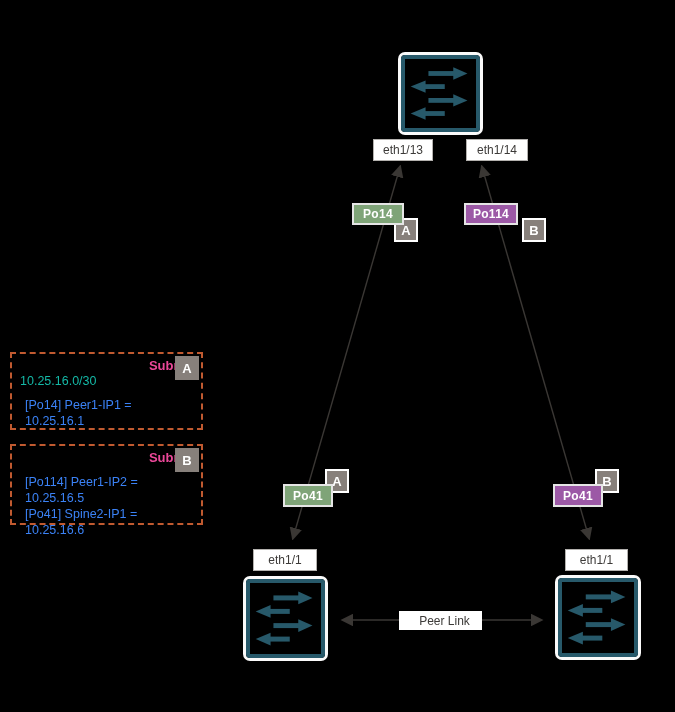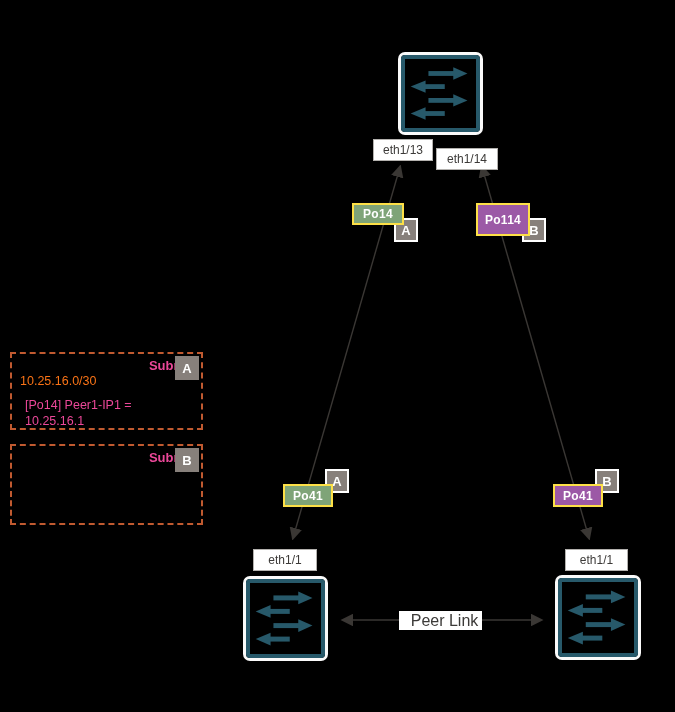--- a/index.html
+++ b/index.html
@@ -16,45 +16,45 @@
   }
   .switch svg{display:block;width:100%;height:100%;}
 
   .port-label{
     position:absolute;box-sizing:border-box;z-index:3;
     background:#FFFFFF;border:1px solid #B3B1AE;color:#3C3A38;
     font-size:12px;display:flex;align-items:center;justify-content:center;
   }
   .po-label{
     position:absolute;box-sizing:border-box;z-index:3;
-    border:2px solid #fde047;color:#FFFFFF;font-size:12px;font-weight:bold;
+    border:2px solid #e5e5e5;color:#FFFFFF;font-size:12px;font-weight:bold;
     display:flex;align-items:center;justify-content:center;letter-spacing:.3px;
   }
   .po-green{background:#7FA478;}
   .po-purple{background:#9C59A6;}
 
   .zone-badge{
     position:absolute;box-sizing:border-box;z-index:2;
     width:24px;height:24px;background:#87807B;border:2px solid #FFFFFF;
     color:#FFFFFF;font-size:13px;font-weight:bold;
     display:flex;align-items:center;justify-content:center;
   }
   .peer-label{
     position:absolute;box-sizing:border-box;z-index:3;
-    background:#FFFFFF;color:#3C3A38;font-size:16px;
+    background:#FFFFFF;color:#3C3A38;font-size:12px;
     display:flex;align-items:center;justify-content:center;padding-left:8px;
   }
 
   .subnet-box{
     position:absolute;box-sizing:border-box;z-index:2;
     border:2px dashed #C05A30;background:transparent;padding:4px 8px 6px 8px;
   }
   .subnet-title{color:#ec4899;font-size:13px;font-weight:bold;text-align:right;}
-  .subnet-cidr{color:#f97316;font-size:12.5px;margin-top:1px;}
-  .subnet-entries{margin:9px 0 0 5px;color:#ec4899;font-size:12.5px;line-height:16px;}
+  .subnet-cidr{color:#14b8a6;font-size:12.5px;margin-top:1px;}
+  .subnet-entries{margin:9px 0 0 5px;color:#3b82f6;font-size:12.5px;line-height:16px;}
   .subnet-badge{
     position:absolute;top:2px;right:2px;width:24px;height:24px;
     background:#87807B;color:#FFFFFF;font-size:13px;font-weight:bold;
     display:flex;align-items:center;justify-content:center;
   }
 </style>
 </head>
 <body>
 
 <div class="canvas">
@@ -77,27 +77,27 @@
       <line x1="56" y1="40" x2="25" y2="40" stroke="#27596A" stroke-width="7"></line>
       <path d="M29,31 L8,40 L29,49 z" fill="#27596A"></path>
       <line x1="33" y1="60" x2="72" y2="60" stroke="#27596A" stroke-width="7"></line>
       <path d="M68,51 L88,60 L68,69 z" fill="#27596A"></path>
       <line x1="56" y1="79" x2="25" y2="79" stroke="#27596A" stroke-width="7"></line>
       <path d="M29,70 L8,79 L29,88 z" fill="#27596A"></path>
     </svg>
   </div>
 
   <div class="port-label" style="left:373px;top:139px;width:60px;height:22px;">eth1/13</div>
-  <div class="port-label" style="left:436px;top:139px;width:62px;height:22px;margin-top:9px;">eth1/14</div>
+  <div class="port-label" style="left:466px;top:139px;width:62px;height:22px;">eth1/14</div>
 
   <div class="zone-badge" style="left:394px;top:218px;">A</div>
   <div class="po-label po-green" style="left:352px;top:203px;width:52px;height:22px;">Po14</div>
 
   <div class="zone-badge" style="left:522px;top:218px;">B</div>
-  <div class="po-label po-purple" style="left:476px;top:203px;width:54px;height:33px;">Po114</div>
+  <div class="po-label po-purple" style="left:464px;top:203px;width:54px;height:22px;">Po114</div>
 
   <div class="zone-badge" style="left:325px;top:469px;">A</div>
   <div class="po-label po-green" style="left:283px;top:484px;width:50px;height:23px;">Po41</div>
 
   <div class="zone-badge" style="left:595px;top:469px;">B</div>
   <div class="po-label po-purple" style="left:553px;top:484px;width:50px;height:23px;">Po41</div>
 
   <div class="port-label" style="left:253px;top:549px;width:64px;height:22px;">eth1/1</div>
   <div class="switch" style="left:246px;top:579px;width:79px;height:79px;">
     <svg viewBox="0 0 100 100" preserveAspectRatio="none">
@@ -134,16 +134,18 @@
     <div class="subnet-cidr">10.25.16.0/30</div>
     <div class="subnet-entries">
       <div>[Po14] Peer1-IP1 = 10.25.16.1</div>
     </div>
   </div>
 
   <div class="subnet-box" style="left:10px;top:444px;width:193px;height:81px;">
     <div class="subnet-badge">B</div>
     <div class="subnet-title">Subnet</div>
     <div class="subnet-entries">
+      <div>[Po114] Peer1-IP2 = 10.25.16.5</div>
+      <div>[Po41] Spine2-IP1 = 10.25.16.6</div>
     </div>
   </div>
 
 </div>
 
 </body></html>

